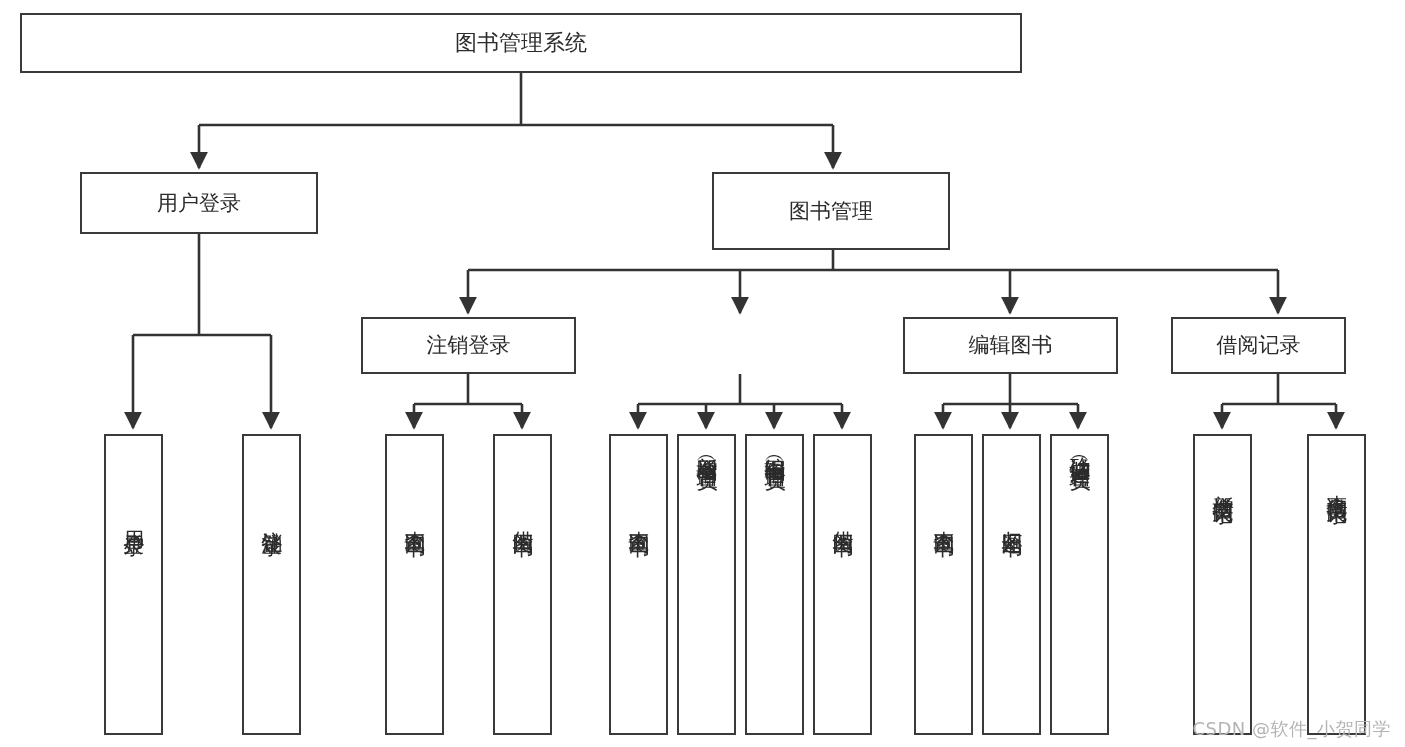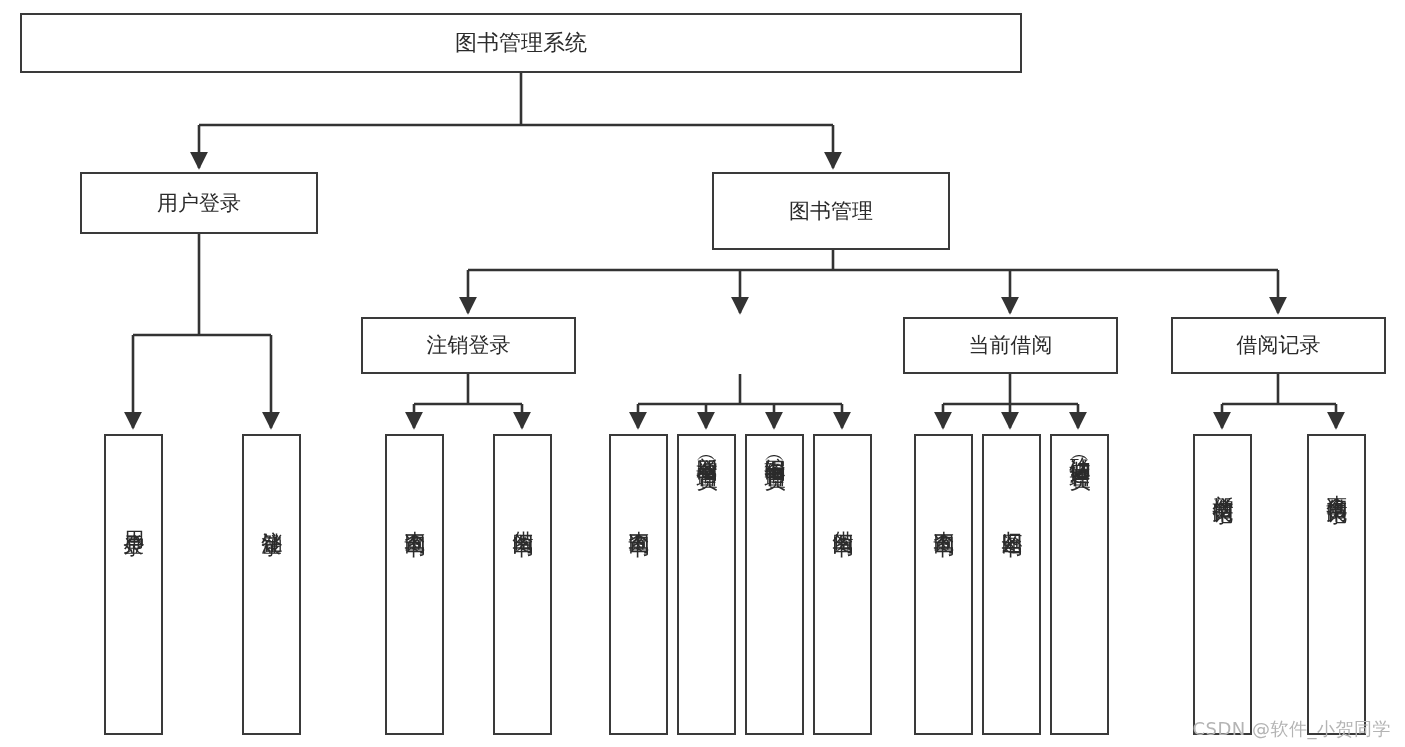--- a/index.html
+++ b/index.html
@@ -138,24 +138,24 @@
   <div class="node horizontal" style="left:712px;top:172px;width:238px;height:78px;">
     <span class="label">图书管理</span>
   </div>
 
   <div class="node horizontal" style="left:361px;top:317px;width:215px;height:57px;">
     <span class="label">注销登录</span>
   </div>
 
 
   <div class="node horizontal" style="left:903px;top:317px;width:215px;height:57px;">
-    <span class="label">当前借阅</span>
-  </div>
-
-  <div class="node horizontal" style="left:1171px;top:317px;width:215px;height:57px;">
+    <span class="label">编辑图书</span>
+  </div>
+
+  <div class="node horizontal" style="left:1171px;top:317px;width:175px;height:57px;">
     <span class="label">借阅记录</span>
   </div>
 
   <div class="node vertical pad-lg" style="left:104px;top:434px;width:59px;height:301px;">
     <span class="label">用户登录</span>
   </div>
 
   <div class="node vertical pad-lg" style="left:242px;top:434px;width:59px;height:301px;">
     <span class="label">注销登录</span>
   </div>

